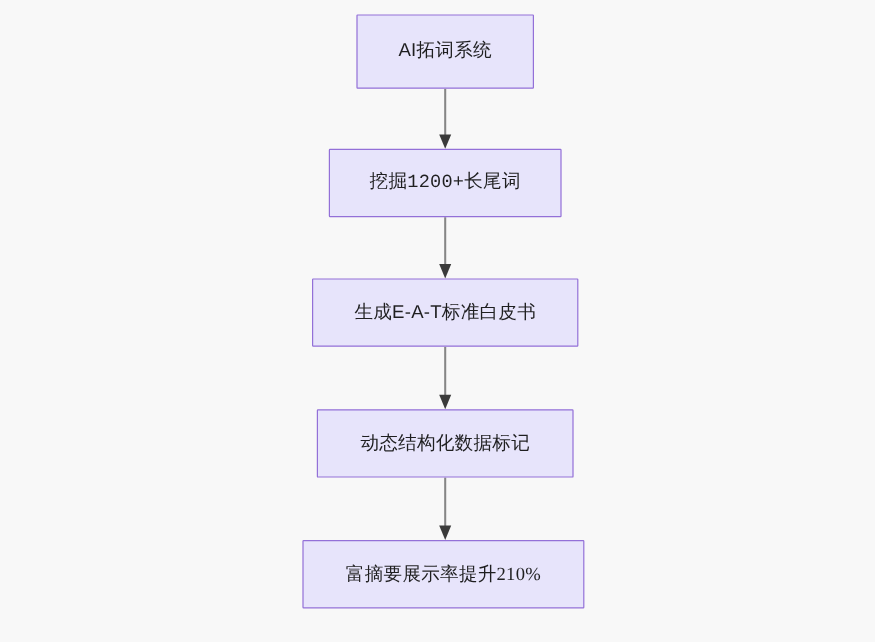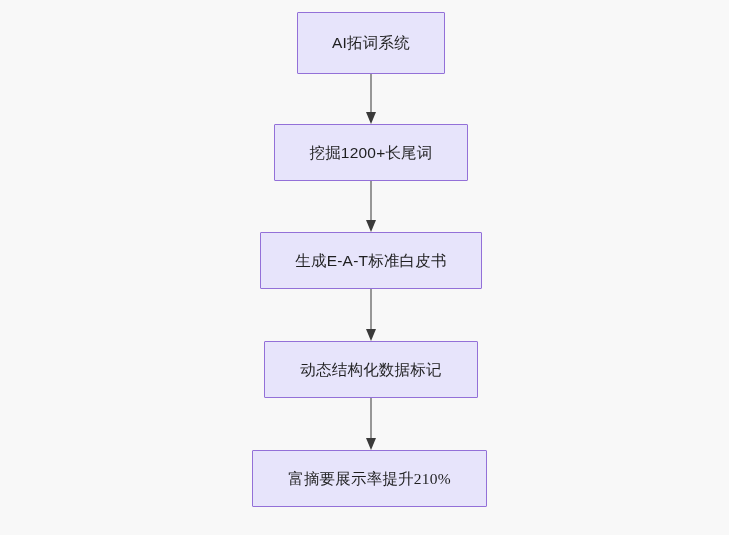--- a/index.html
+++ b/index.html
@@ -77,21 +77,21 @@
     <g>
       <line class="edge-line" x1="371" y1="398" x2="371" y2="443"></line>
       <polygon class="edge-head" points="371,450 366,438 376,438"></polygon>
     </g>
   </svg>
 
   <div class="node" style="left:297px; top:12px; width:148px; height:62px;">
     <span class="node-label">AI拓词系统</span>
   </div>
 
-  <div class="node" style="left:274px; top:124px; width:194px; height:57px;">
+  <div class="node" style="left:274px; top:124px; width:194px; height:57px;font-family:Liberation Mono, monospace;">
     <span class="node-label">挖掘1200+长尾词</span>
   </div>
 
   <div class="node" style="left:264px; top:341px; width:214px; height:57px;">
     <span class="node-label">动态结构化数据标记</span>
   </div>
 
   <div class="node" style="left:260px; top:232px; width:222px; height:57px;">
     <span class="node-label">生成E-A-T标准白皮书</span>
   </div>

